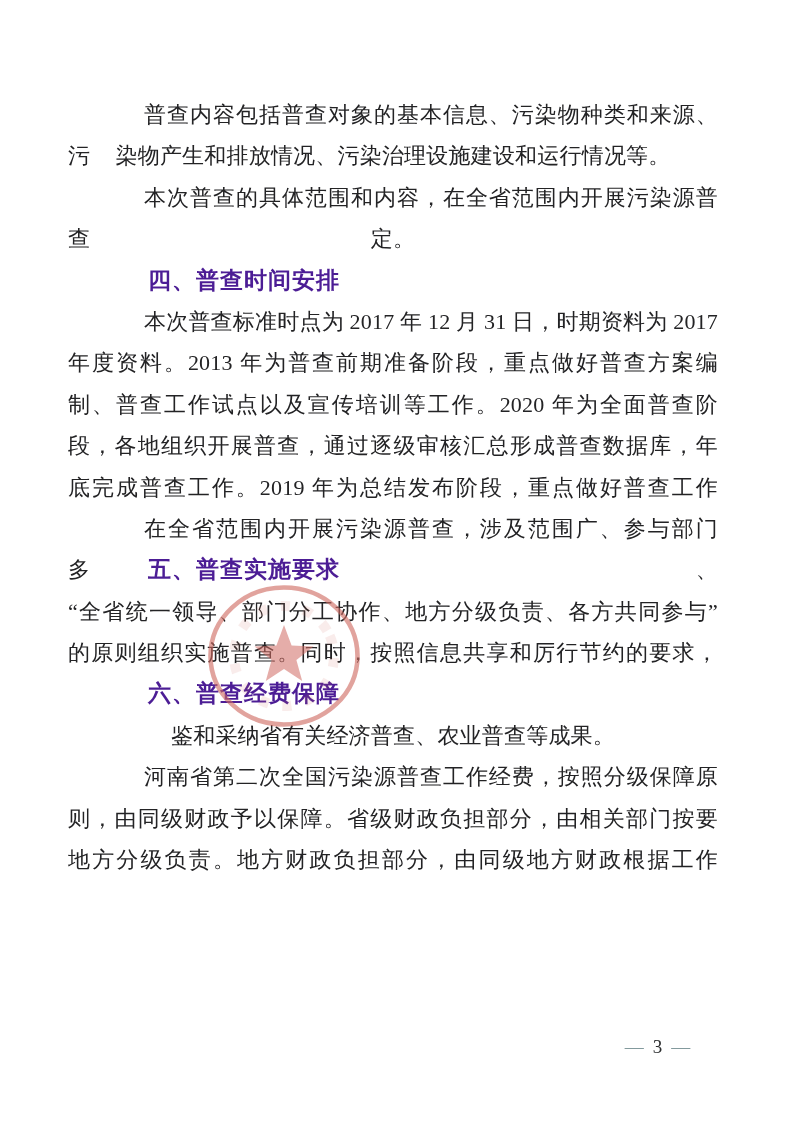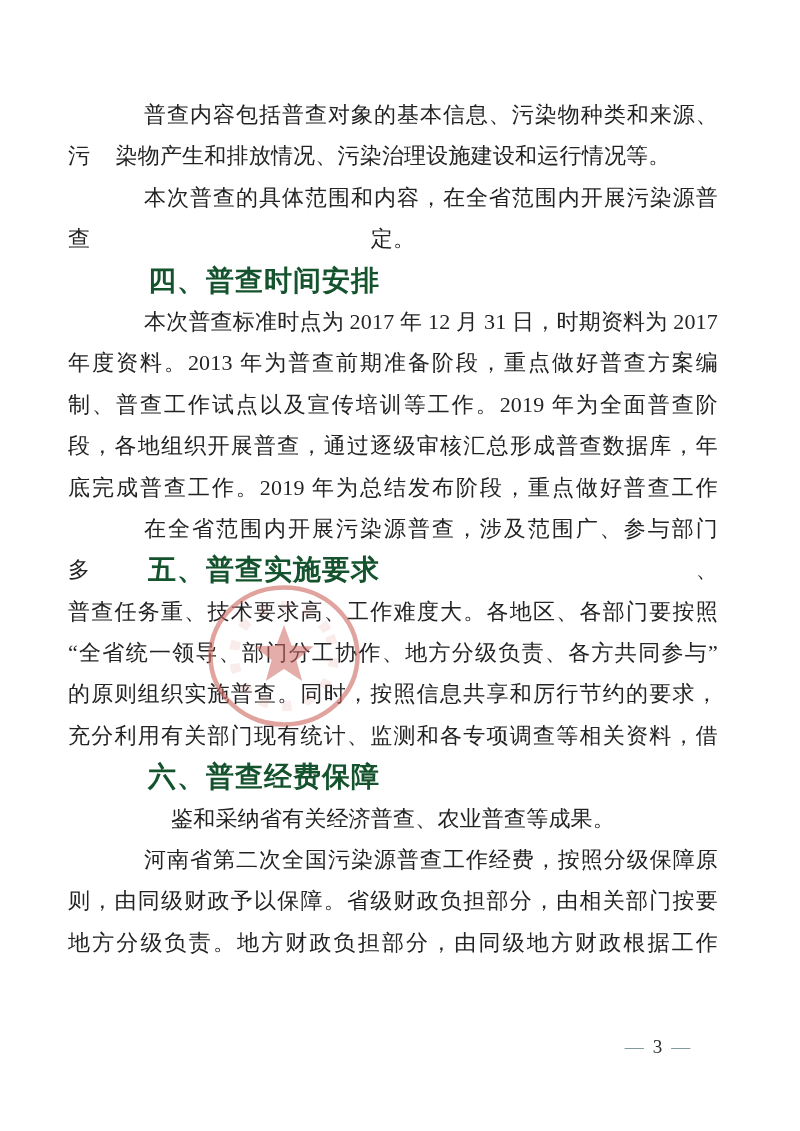--- a/index.html
+++ b/index.html
@@ -29,22 +29,22 @@
   }
   .just {
     text-align: justify;
     text-align-last: justify;
     text-justify: inter-character;
   }
   .indent { text-indent: 76px; }
   .heading {
     font-family: "Liberation Sans", "DejaVu Sans", sans-serif;
     font-weight: 700;
-    font-size: 28px;
-    color: #14532d;
+    font-size: 23px;
+    color: #4c1d95;
     text-indent: 80px;
     letter-spacing: 1px;
     text-align: left;
     text-align-last: left;
   }
   .seal {
     position: absolute;
     left: 206px;
     top: 583px;
     width: 156px;
@@ -76,31 +76,29 @@
     <div class="line just indent">普查内容包括普查对象的基本信息、污染物种类和来源、污</div>
     <div class="line">染物产生和排放情况、污染治理设施建设和运行情况等。</div>
 
     <div class="line just indent">本次普查的具体范围和内容，在全省范围内开展污染源普查</div>
     <div class="line">定。</div>
 
     <div class="line heading">四、普查时间安排</div>
 
     <div class="line just indent">本次普查标准时点为 2017 年 12 月 31 日，时期资料为 2017</div>
     <div class="line just">年度资料。2013 年为普查前期准备阶段，重点做好普查方案编</div>
-    <div class="line just">制、普查工作试点以及宣传培训等工作。2019 年为全面普查阶</div>
+    <div class="line just">制、普查工作试点以及宣传培训等工作。2020 年为全面普查阶</div>
     <div class="line just">段，各地组织开展普查，通过逐级审核汇总形成普查数据库，年</div>
     <div class="line just">底完成普查工作。2019 年为总结发布阶段，重点做好普查工作</div>
 
     <div class="line just indent">在全省范围内开展污染源普查，涉及范围广、参与部门多、</div>
 
     <div class="line heading">五、普查实施要求</div>
-    <div class="line just">普查任务重、技术要求高、工作难度大。各地区、各部门要按照</div>
     <div class="line just">“全省统一领导、部门分工协作、地方分级负责、各方共同参与”</div>
     <div class="line just">的原则组织实施普查。同时，按照信息共享和厉行节约的要求，</div>
-    <div class="line just">充分利用有关部门现有统计、监测和各专项调查等相关资料，借</div>
     <div class="line heading">六、普查经费保障</div>
 
     <div class="line">鉴和采纳省有关经济普查、农业普查等成果。</div>
 
     <div class="line just indent">河南省第二次全国污染源普查工作经费，按照分级保障原</div>
     <div class="line just">则，由同级财政予以保障。省级财政负担部分，由相关部门按要</div>
     <div class="line just">地方分级负责。地方财政负担部分，由同级地方财政根据工作</div>
   </div>
 
   <svg class="seal" viewBox="0 0 156 146" aria-hidden="true">

